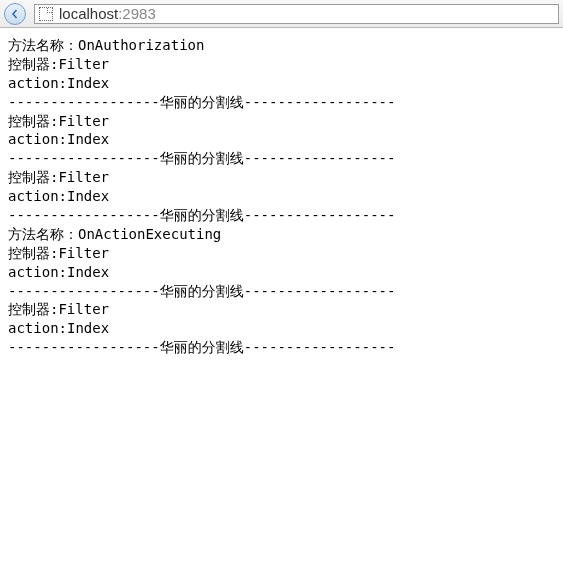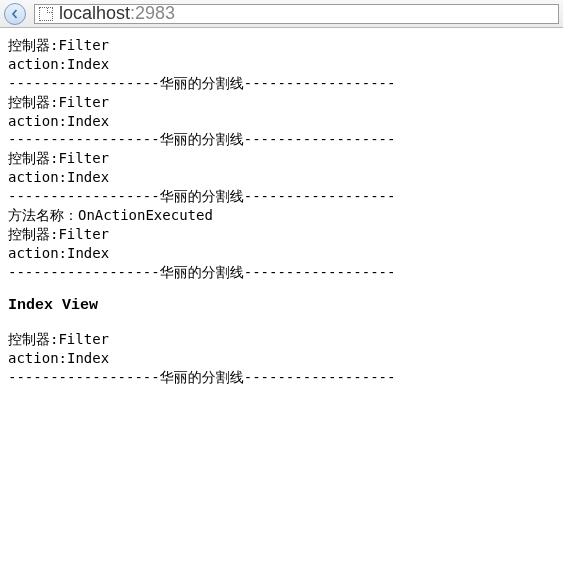--- a/index.html
+++ b/index.html
@@ -47,21 +47,21 @@
     .page-icon::after {
       content: "";
       position: absolute;
       top: 0; right: 0;
       width: 4px; height: 4px;
       border-left: 1px dotted #666;
       border-bottom: 1px dotted #666;
     }
     .addr-text {
       font-family: Arial, sans-serif;
-      font-size: 18px;
+      font-size: 15px;
       color: #333;
       flex: 1;
     }
     .addr-port { color: #888; }
     
     .content {
       padding: 8px;
       line-height: 1.35;
     }
     .line { white-space: pre; font-family: SimSun, "宋体", monospace; }
@@ -85,42 +85,42 @@
     <span class="page-icon"></span>
     <span class="addr-text">
       <span>localhost</span><span class="addr-port">:2983</span>
     </span>
   </div>
 </div>
 
 <div class="content">
   <div id="blocks-before">
       <div>
+        <div class="line">方法名称：OnAuthorization</div>
         <div class="line">控制器:Filter</div>
         <div class="line">action:Index</div>
         <div class="line">------------------华丽的分割线------------------</div>
       </div>
       <div>
         <div class="line">控制器:Filter</div>
         <div class="line">action:Index</div>
         <div class="line">------------------华丽的分割线------------------</div>
       </div>
       <div>
         <div class="line">控制器:Filter</div>
         <div class="line">action:Index</div>
         <div class="line">------------------华丽的分割线------------------</div>
       </div>
       <div>
-        <div class="line">方法名称：OnActionExecuted</div>
+        <div class="line">方法名称：OnActionExecuting</div>
         <div class="line">控制器:Filter</div>
         <div class="line">action:Index</div>
         <div class="line">------------------华丽的分割线------------------</div>
       </div>
     </div>
-  <div class="heading">Index View</div>
   <div id="blocks-after">
       <div>
         <div class="line">控制器:Filter</div>
         <div class="line">action:Index</div>
         <div class="line">------------------华丽的分割线------------------</div>
       </div>
     </div>
 </div>
 
 </body></html>

